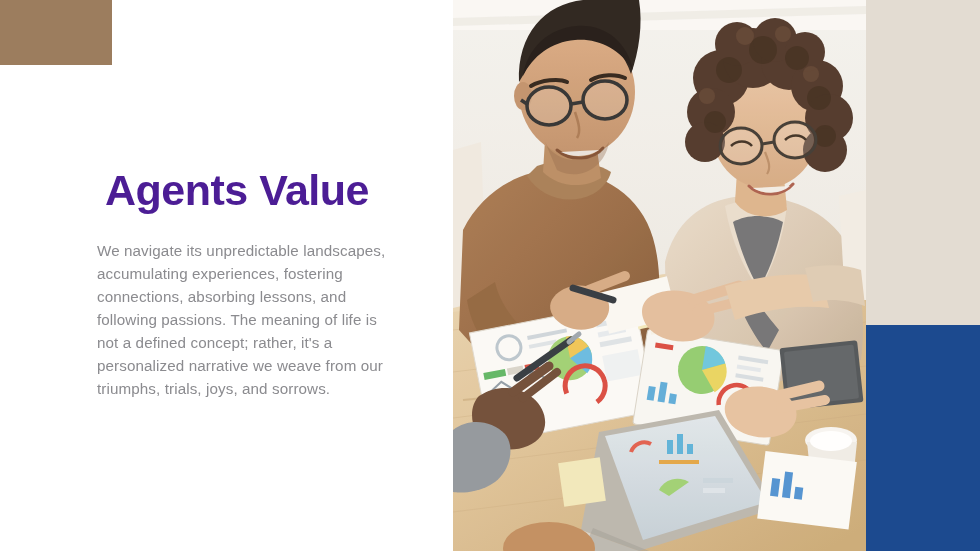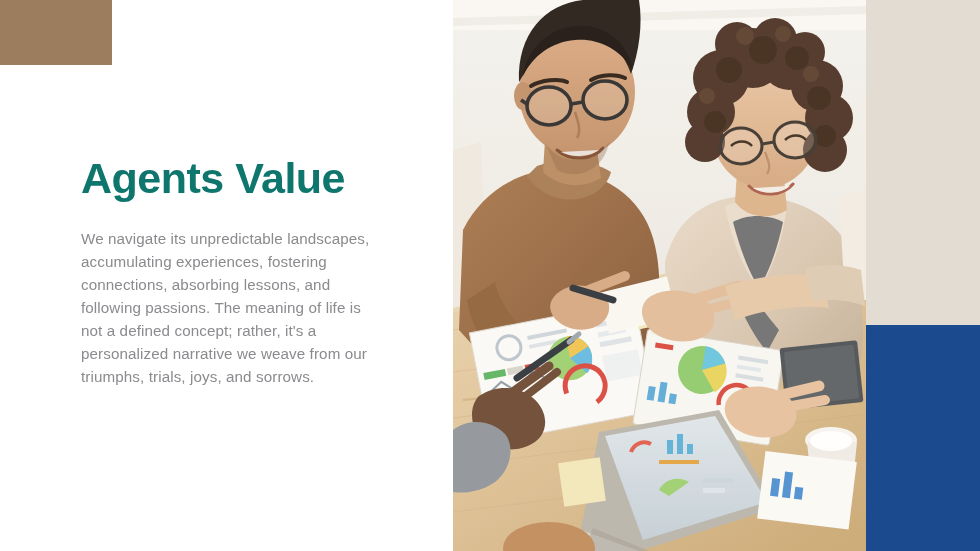--- a/index.html
+++ b/index.html
@@ -41,29 +41,30 @@
     background: #1c4a8f;
   }
   
   #text-column {
     position: absolute;
     left: 81px;
     top: 155px;
     width: 300px;
   }
   #page-title {
-    margin: 0;
+    margin: 12px;
     font-size: 43px;
     font-weight: bold;
     letter-spacing: -0.5px;
-    color: #0f766e;
+    color: #4c1d95;
     line-height: 1.08;
+    text-align: right;
   }
   #body-paragraph {
-    margin: 0;
+    margin: 16px;
     margin-top: 26px;
     font-size: 15.2px;
     line-height: 23px;
     color: #8b8b8f;
     width: 295px;
     letter-spacing: 0.1px;
   }
   
   #photo {
     position: absolute;

